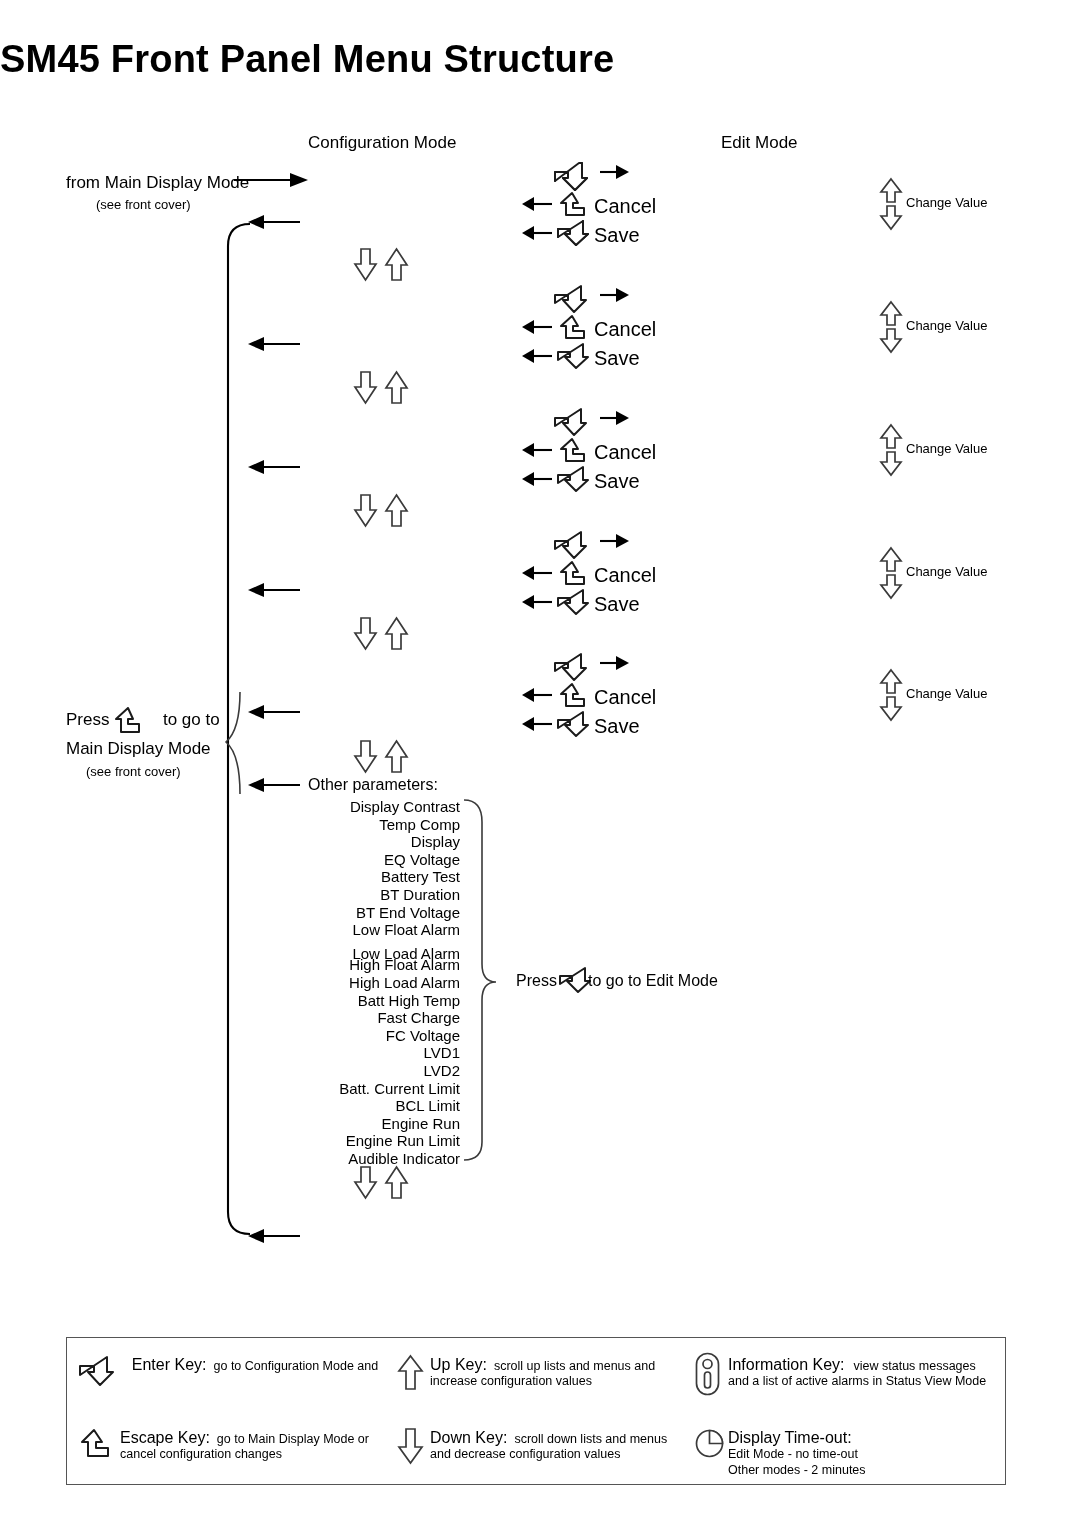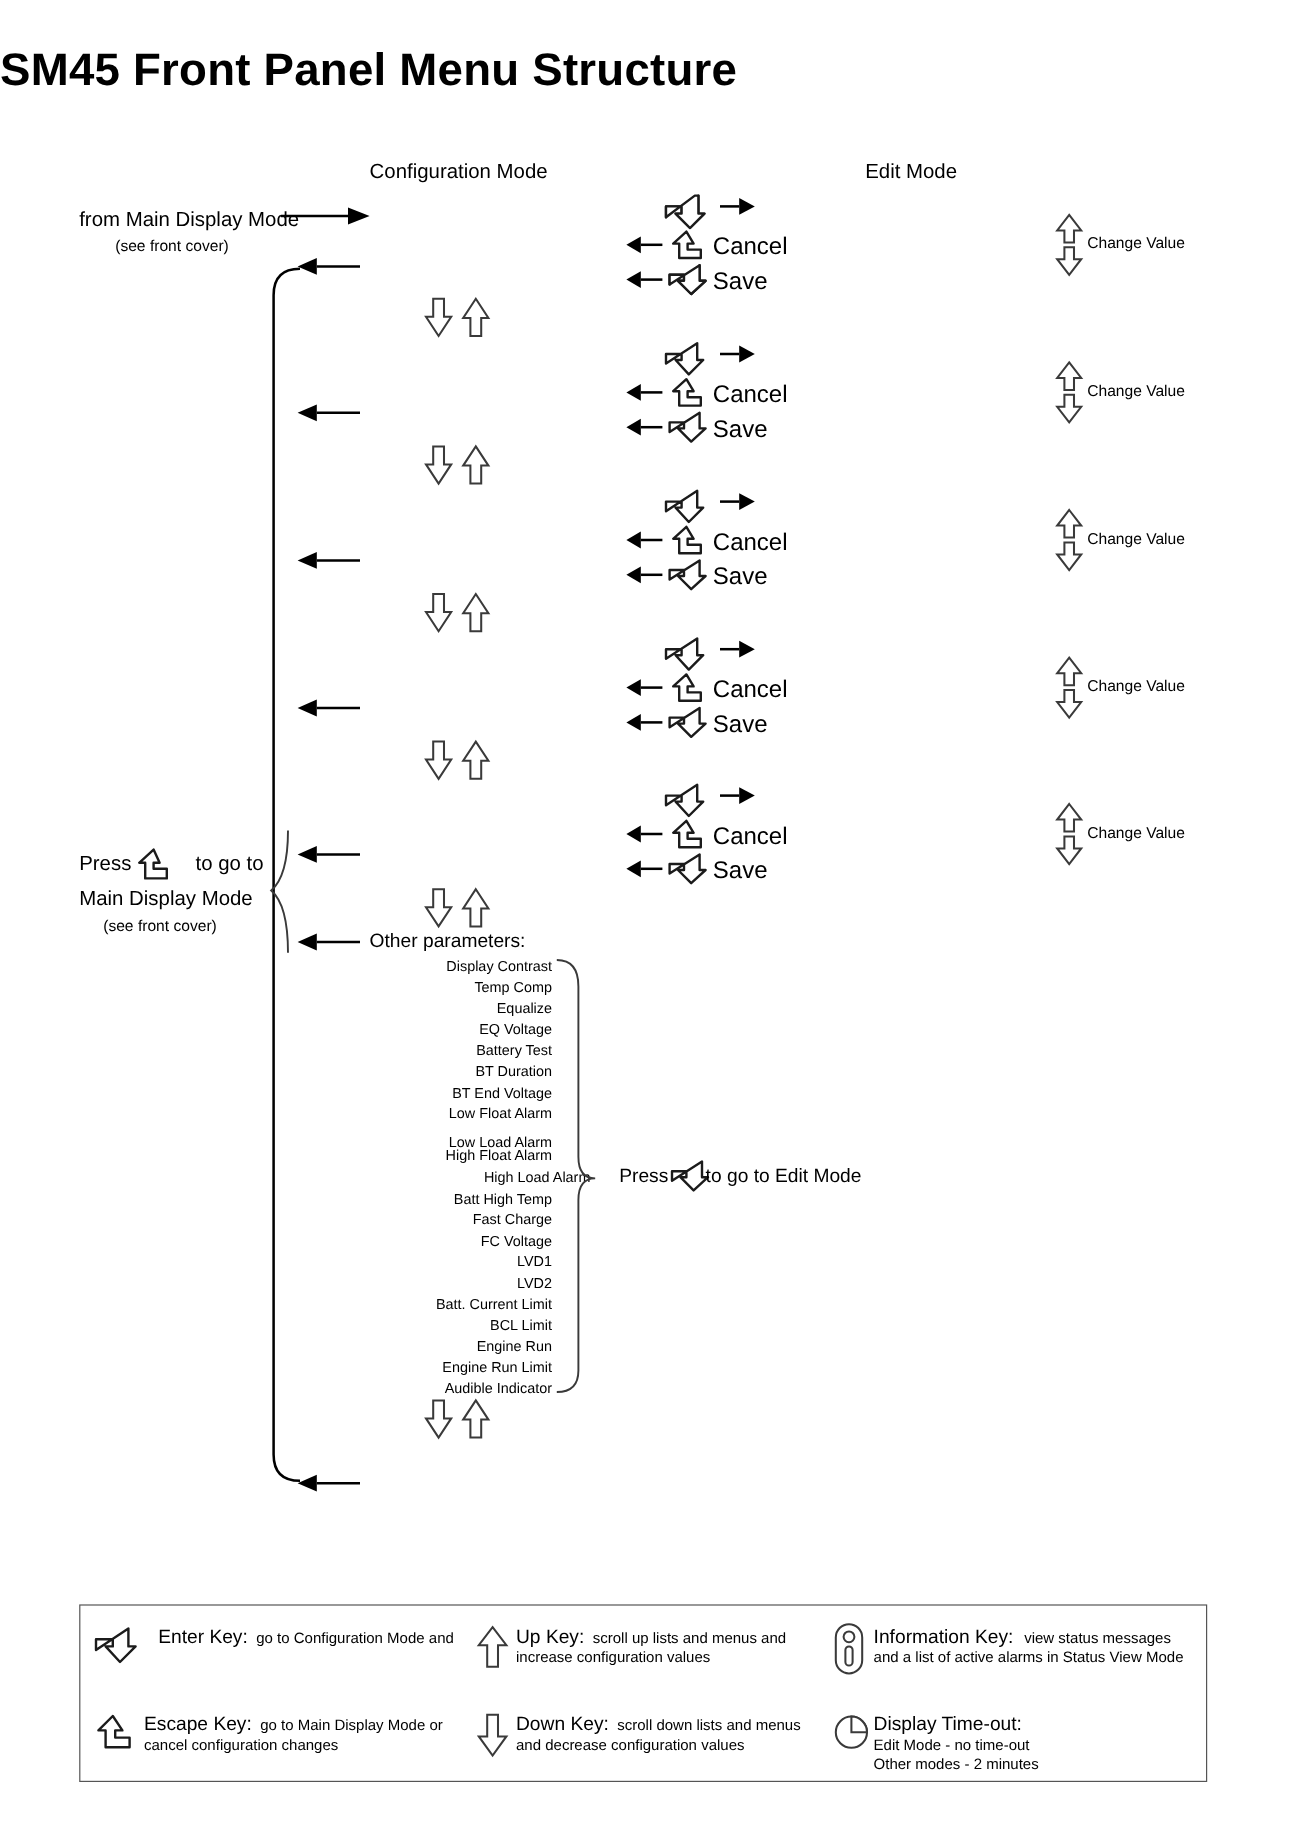--- a/index.html
+++ b/index.html
@@ -22,21 +22,21 @@
   #entry-sub{left:96px;top:197px;font-size:13px;white-space:nowrap;}
 
   #press-main-1{left:66px;top:710px;font-size:17px;white-space:nowrap;}
   #press-main-2{left:66px;top:739px;font-size:17px;white-space:nowrap;}
   #press-main-3{left:86px;top:764px;font-size:13px;white-space:nowrap;}
 
   #other-params{left:308px;top:776px;font-size:16px;white-space:nowrap;}
 
   .param{
     position:absolute;left:228px;width:232px;text-align:right;
-    font-size:12px;white-space:nowrap;
+    font-size:15px;white-space:nowrap;
   }
 
   #press-edit-pre{left:516px;top:972px;font-size:16px;}
   #press-edit-post{left:588px;top:972px;font-size:16px;white-space:nowrap;}
 
   .cancel-lbl,.save-lbl{font-size:20px;position:absolute;white-space:nowrap;}
   .chg-lbl{font-size:13px;position:absolute;white-space:nowrap;}
 
   
   #legend-box{
@@ -282,29 +282,29 @@
 
 <svg class="abs" style="left:246px;top:775px;" width="56" height="20">
   <line class="stroke" x1="54" y1="10" x2="18" y2="10"></line>
   <polygon class="solid" points="18,3 2,10 18,17"></polygon>
 </svg>
 <div class="abs" id="other-params">Other parameters:</div>
 
 <div id="param-list">
     <div class="param" style="top: 798px;">Display Contrast</div>
     <div class="param" style="top: 815.6px;">Temp Comp</div>
-    <div class="param" style="top: 833.2px;">Equalize</div>
+    <div class="param" style="top: 833.2px;">Display</div>
     <div class="param" style="top: 850.8px;">EQ Voltage</div>
     <div class="param" style="top: 868.4px;">Battery Test</div>
     <div class="param" style="top: 886px;">BT Duration</div>
     <div class="param" style="top: 903.6px;">BT End Voltage</div>
     <div class="param" style="top: 921.2px;">Low Float Alarm</div>
     <div class="param" style="top: 914px; margin-top: 31px;">Low Load Alarm</div>
     <div class="param" style="top: 956.4px;">High Float Alarm</div>
-    <div class="param" style="top: 974px; padding-left: 32px;">High Load Alarm</div>
+    <div class="param" style="top: 974px;">High Load Alarm</div>
     <div class="param" style="top: 991.6px;">Batt High Temp</div>
     <div class="param" style="top: 1009.2px;">Fast Charge</div>
     <div class="param" style="top: 1026.8px;">FC Voltage</div>
     <div class="param" style="top: 1044.4px;">LVD1</div>
     <div class="param" style="top: 1062px;">LVD2</div>
     <div class="param" style="top: 1079.6px;">Batt. Current Limit</div>
     <div class="param" style="top: 1097.2px;">BCL Limit</div>
     <div class="param" style="top: 1114.8px;">Engine Run</div>
     <div class="param" style="top: 1132.4px;">Engine Run Limit</div>
     <div class="param" style="top: 1150px;">Audible Indicator</div>

